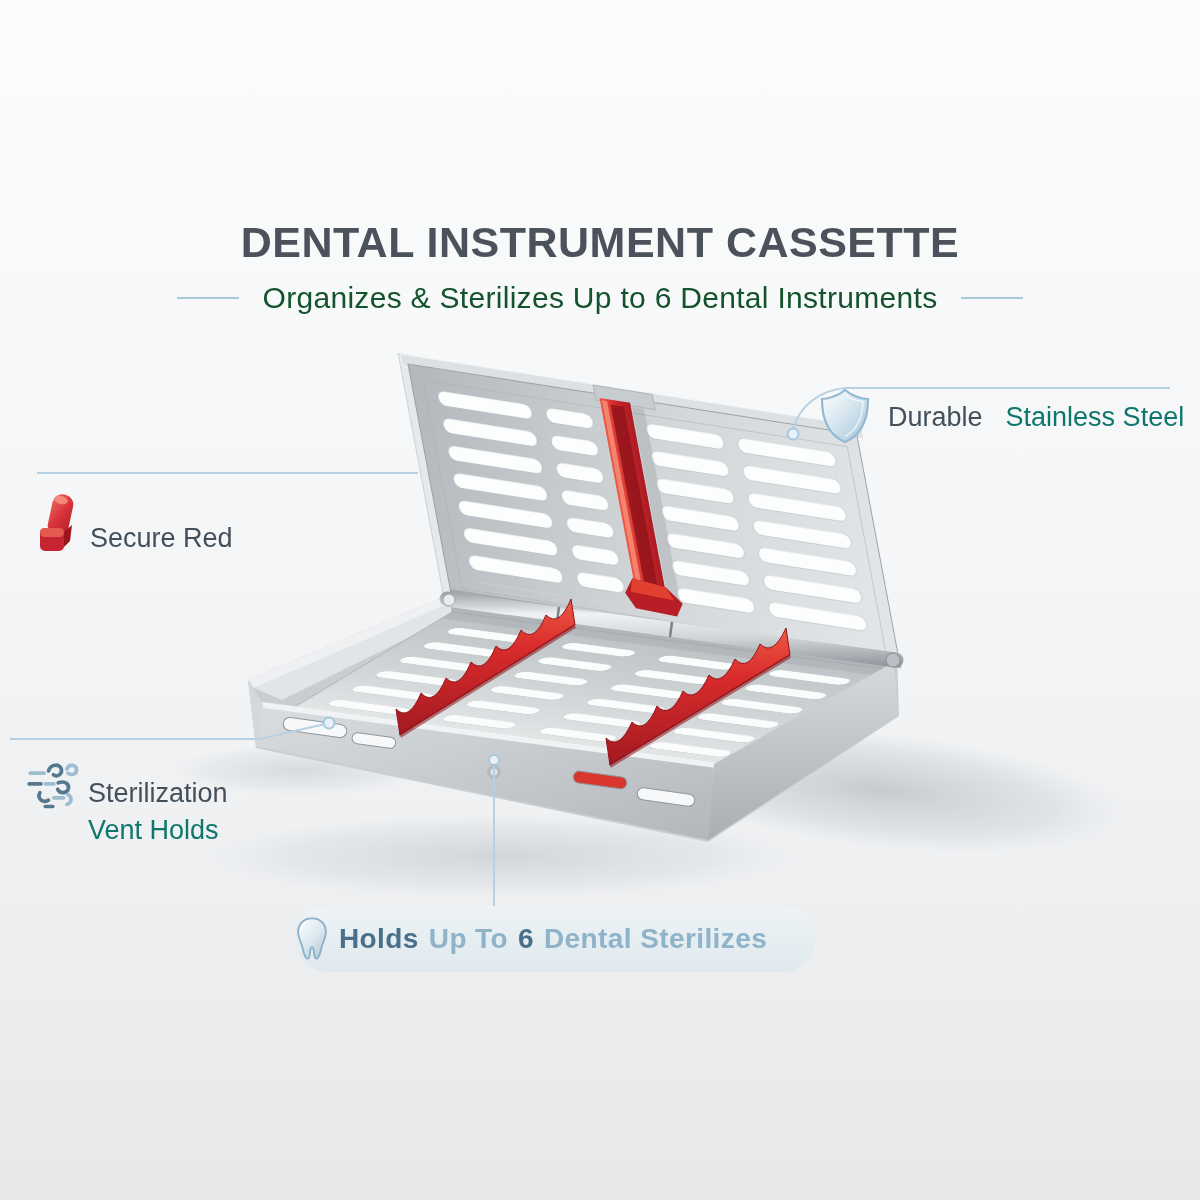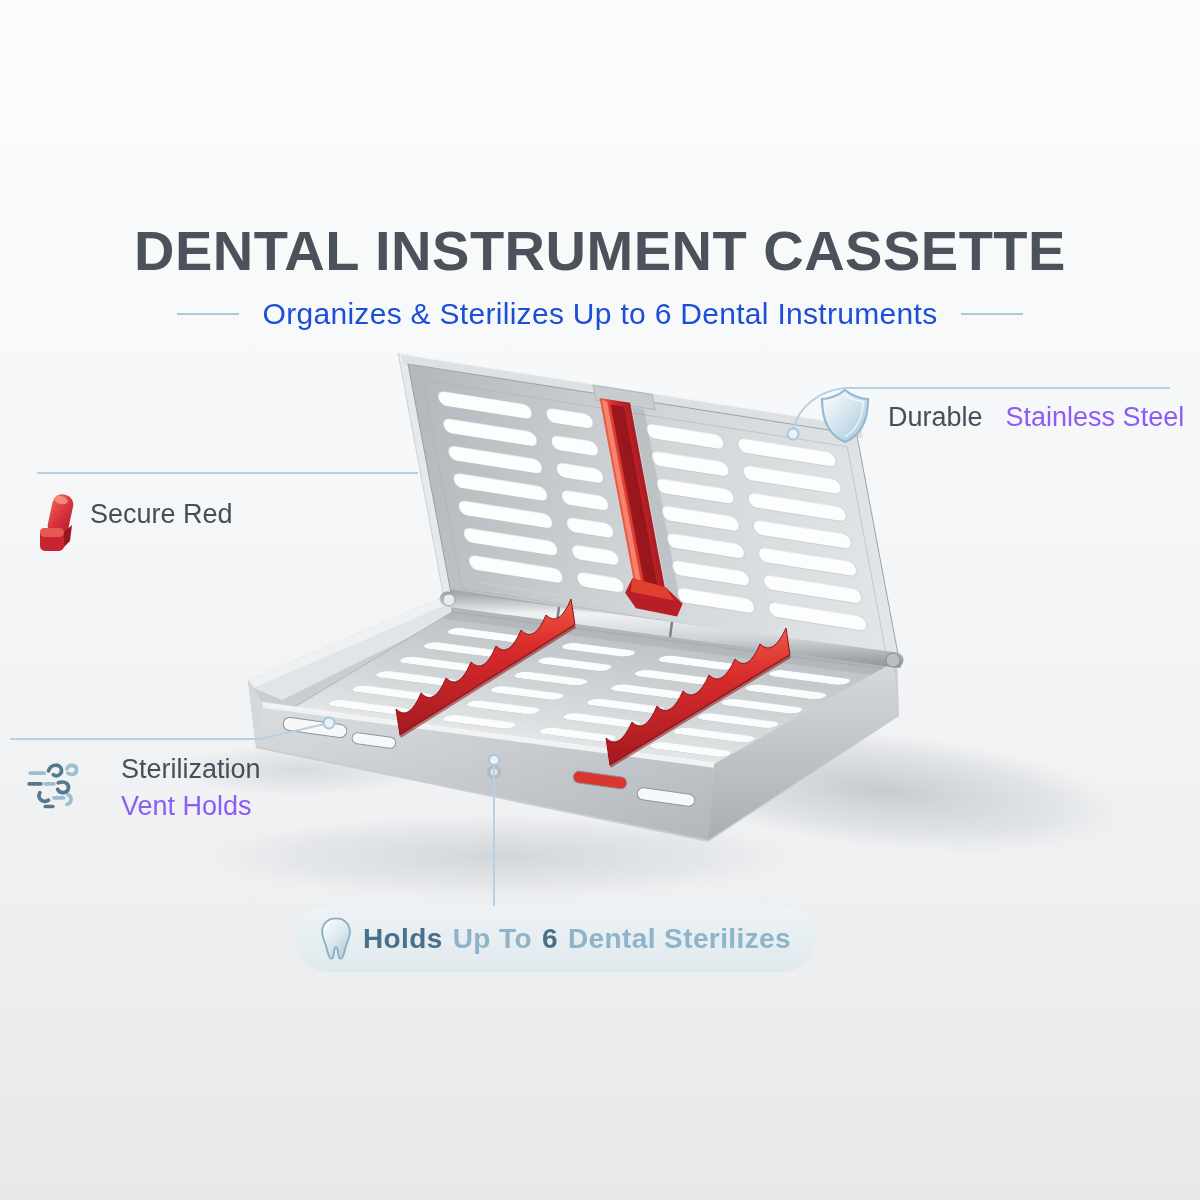--- a/index.html
+++ b/index.html
@@ -7,49 +7,49 @@
     width:1200px;height:1200px;position:relative;overflow:hidden;
     font-family:"Liberation Sans", sans-serif;
     background:linear-gradient(180deg,#fbfcfc 0%,#f5f6f7 45%,#eceef0 80%,#e6e8ea 100%);
   }
   .stage{position:absolute;inset:0;}
   svg.scene{position:absolute;left:0;top:0;}
 
   
   .hdr{position:absolute;left:0;top:218px;width:1200px;text-align:center;}
   .hdr h1{
-    margin:0;font-size:56px;font-weight:700;letter-spacing:.5px;
+    margin:0;font-size:43px;font-weight:700;letter-spacing:.5px;
     color:#4b525c;
   }
   .sub-row{
     margin-top:14px;display:flex;align-items:center;justify-content:center;gap:24px;
   }
   .sub-row .rule{display:block;width:62px;height:2px;background:#a9c9dc;}
-  .sub-row .sub{font-size:30px;font-weight:400;color:#1d4ed8;letter-spacing:.3px;}
+  .sub-row .sub{font-size:30px;font-weight:400;color:#14532d;letter-spacing:.3px;}
 
   
   .lbl{position:absolute;font-size:27px;line-height:37px;white-space:nowrap;}
   .lbl .dk{color:#43505b;font-weight:400;}
-  .lbl .lt{color:#8b5cf6;font-weight:400;}
+  .lbl .lt{color:#0f766e;font-weight:400;}
   .lbl-stainless{left:888px;top:399px;}
   .lbl-stainless .dk{margin-right:23px;}
-  .lbl-silicone{left:90px;top:496px;}
-  .lbl-vents{left:88px;top:751px;margin-left:33px;}
+  .lbl-silicone{left:90px;top:520px;}
+  .lbl-vents{left:88px;top:775px;}
 
   .icon-abs{position:absolute;}
   .icon-shield{left:819px;top:387px;}
   .icon-red{left:34px;top:492px;}
   .icon-vent{left:27px;top:757px;}
 
   
   .pill{
     position:absolute;left:295px;top:906px;width:520px;height:66px;
     border-radius:34px;
     background:linear-gradient(180deg,#eef3f6 0%,#e5edf1 60%,#e0e9ee 100%);
-    display:flex;align-items:center;justify-content:center;gap:10px;
+    display:flex;align-items:center;gap:10px;
   }
   .pill .txt{font-size:28px;letter-spacing:.4px;}
   .pill .b{color:#4a7089;font-weight:700;}
   .pill .l{color:#8fb3c8;font-weight:700;}
 </style>
 </head>
 <body>
 
 <div class="stage">
 

